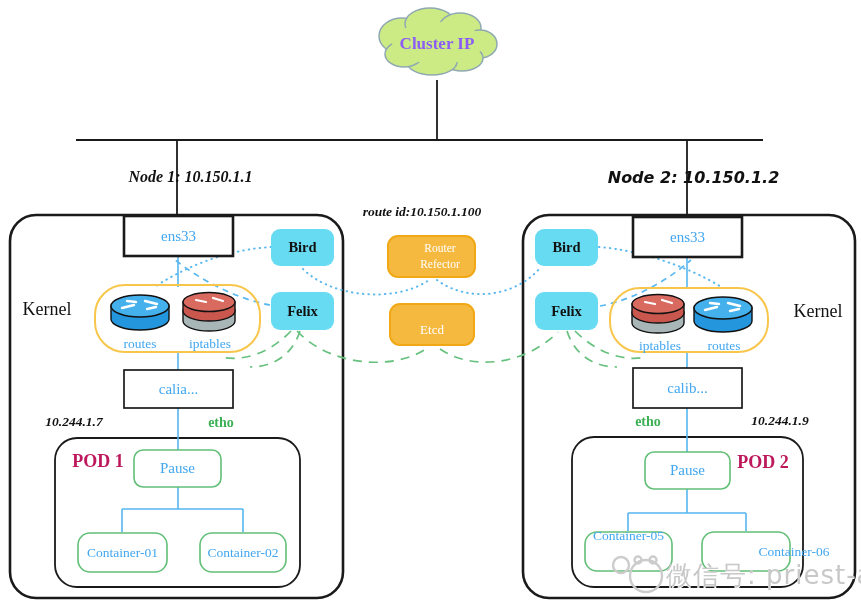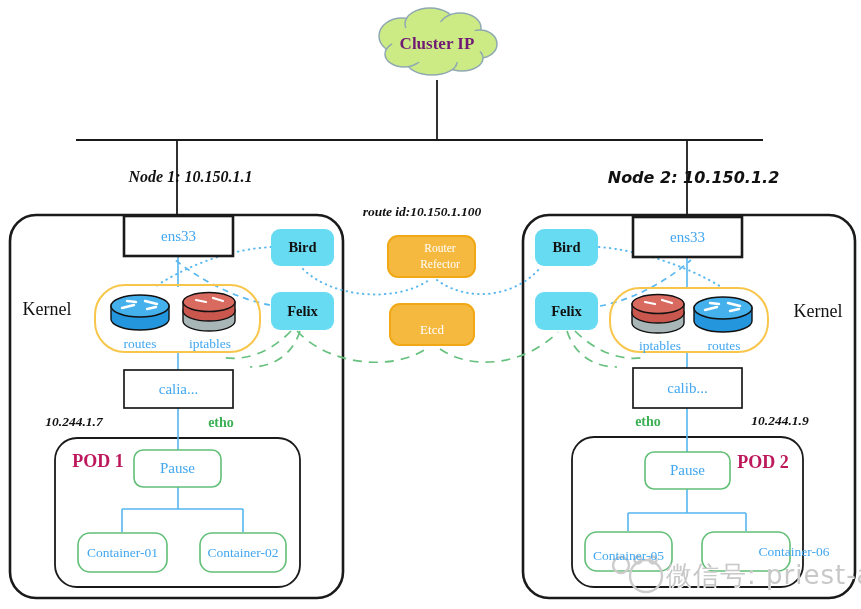--- a/index.html
+++ b/index.html
@@ -9,21 +9,21 @@
   .lbl{position:absolute;display:flex;align-items:center;justify-content:center;
        z-index:2;white-space:nowrap;pointer-events:none;}
   .t-blue{color:#42a7f0;font-size:15px;}
   .t-blue-sm{color:#42a7f0;font-size:13.5px;}
   .t-black-b{color:#111;font-weight:bold;font-size:14.5px;}
   .t-white{color:#fff;font-size:13px;text-align:center;line-height:1.35;
            flex-direction:column;}
   .t-white-sm{font-size:11.5px;}
   .t-kernel{color:#111;font-size:18px;}
   .t-pod{color:#be185d;font-weight:bold;font-size:18px;}
-  .t-cloud{color:#701a75;font-weight:bold;font-size:17px;}
+  .t-cloud{color:#8b5cf6;font-weight:bold;font-size:17px;}
   .t-node{font-family:"DejaVu Sans", sans-serif;font-weight:bold;font-style:italic;
           font-size:16px;color:#111;}
   .t-ip{font-weight:bold;font-style:italic;font-size:13.5px;color:#111;}
   .t-routeid{font-weight:bold;font-style:italic;font-size:13.5px;color:#111;}
   .t-green{color:#3cb054;font-weight:bold;font-size:14px;}
   .t-mark{font-family:"DejaVu Sans", sans-serif;color:#c8c8c8;font-size:26px;
           letter-spacing:1px;text-shadow:0 1px 0 #ffffff;}
 </style>
 </head>
 <body>
@@ -199,18 +199,18 @@
 <div class="lbl t-black-b" style="left:535px;top:229px;width:63px;height:37px;">Bird</div>
 <div class="lbl t-black-b" style="left:535px;top:292px;width:63px;height:38px;">Felix</div>
 <div class="lbl t-kernel" style="left:783px;top:299px;width:70px;height:24px;">Kernel</div>
 <div class="lbl t-blue-sm" style="left:624px;top:337px;width:72px;height:17px;">iptables</div>
 <div class="lbl t-blue-sm" style="left:693px;top:337px;width:62px;height:17px;">routes</div>
 <div class="lbl t-blue" style="left:633px;top:368px;width:109px;height:40px;">calib...</div>
 <div class="lbl t-green" style="left:623px;top:413px;width:50px;height:17px;">etho</div>
 <div class="lbl t-ip" style="left:736px;top:413px;width:88px;height:16px;">10.244.1.9</div>
 <div class="lbl t-pod" style="left:731px;top:450px;width:64px;height:24px;">POD 2</div>
 <div class="lbl t-blue" style="left:645px;top:452px;width:85px;height:37px;">Pause</div>
-<div class="lbl t-blue-sm" style="left:585px;top:536px;width:87px;height:39px;">Container-05</div>
+<div class="lbl t-blue-sm" style="left:585px;top:516px;width:87px;height:39px;">Container-05</div>
 <div class="lbl t-blue-sm" style="left:702px;top:532px;width:88px;height:39px;margin-left:48px;">Container-06</div>
 
 <div class="lbl t-mark" style="left:666px;top:558px;width:195px;height:34px;justify-content:flex-start;">微信号: priest-arc</div>
 
 </div>
 
 </body></html>

